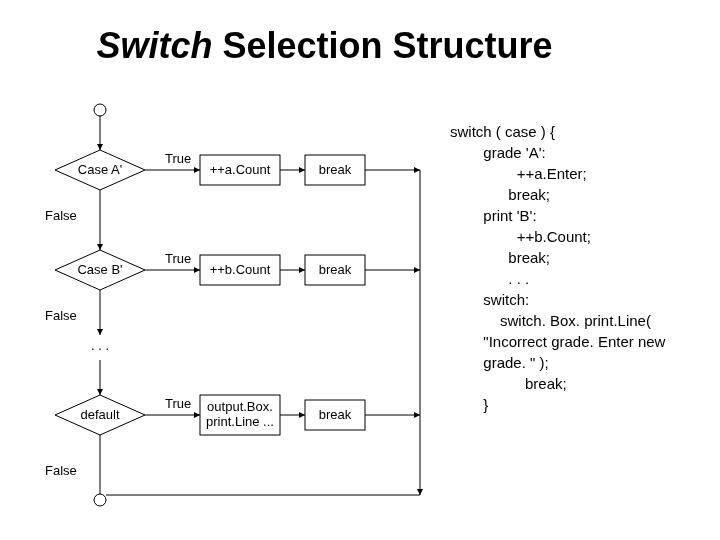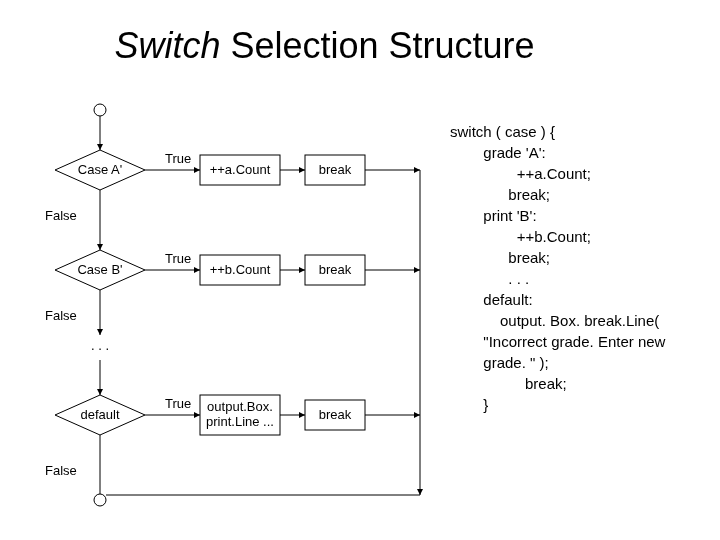--- a/index.html
+++ b/index.html
@@ -13,21 +13,21 @@
     overflow: hidden;
     position: relative;
   }
   .title {
     position: absolute;
     top: 25px;
     left: 0;
     width: 649px;
     text-align: center;
     font-size: 36px;
-    font-weight: 400;
+    font-weight: 700;
   }
   .title .italic { font-style: italic; }
   .code {
     position: absolute;
     top: 100px;
     left: 450px;
     width: 260px;
     font-size: 15px;
     line-height: 1.4;
     white-space: pre;
@@ -109,25 +109,25 @@
 
   <line x1="420" y1="170" x2="420" y2="495" stroke="#000" marker-end="url(#arrow)"></line>
   <line x1="420" y1="495" x2="106" y2="495" stroke="#000"></line>
 
   <circle cx="100" cy="500" r="6" fill="none" stroke="#000"></circle>
 </svg>
 
 <div class="code">
 <span>switch ( case ) {</span>
 <span>        grade 'A':</span>
-<span>                ++a.Count;</span>
+<span>                ++a.Enter;</span>
 <span>              break;</span>
 <span>        print 'B':</span>
 <span>                ++b.Count;</span>
 <span>              break;</span>
 <span>              . . .</span>
-<span>        default:</span>
-<span>            output. Box. break.Line(</span>
+<span>        switch:</span>
+<span>            switch. Box. print.Line(</span>
 <span>        "Incorrect grade. Enter new</span>
 <span>        grade. " );</span>
 <span>                  break;</span>
 <span>        }</span>
 </div>
 
 </body></html>

